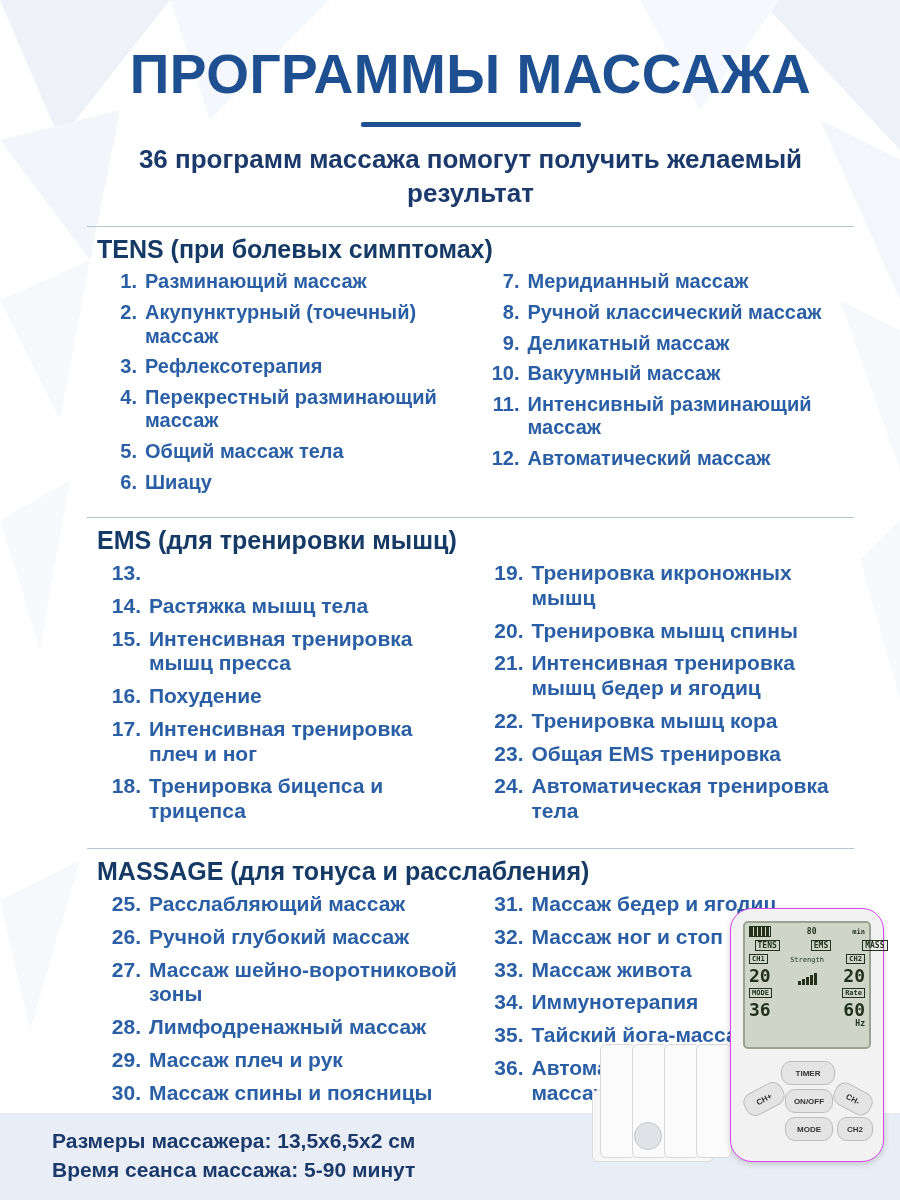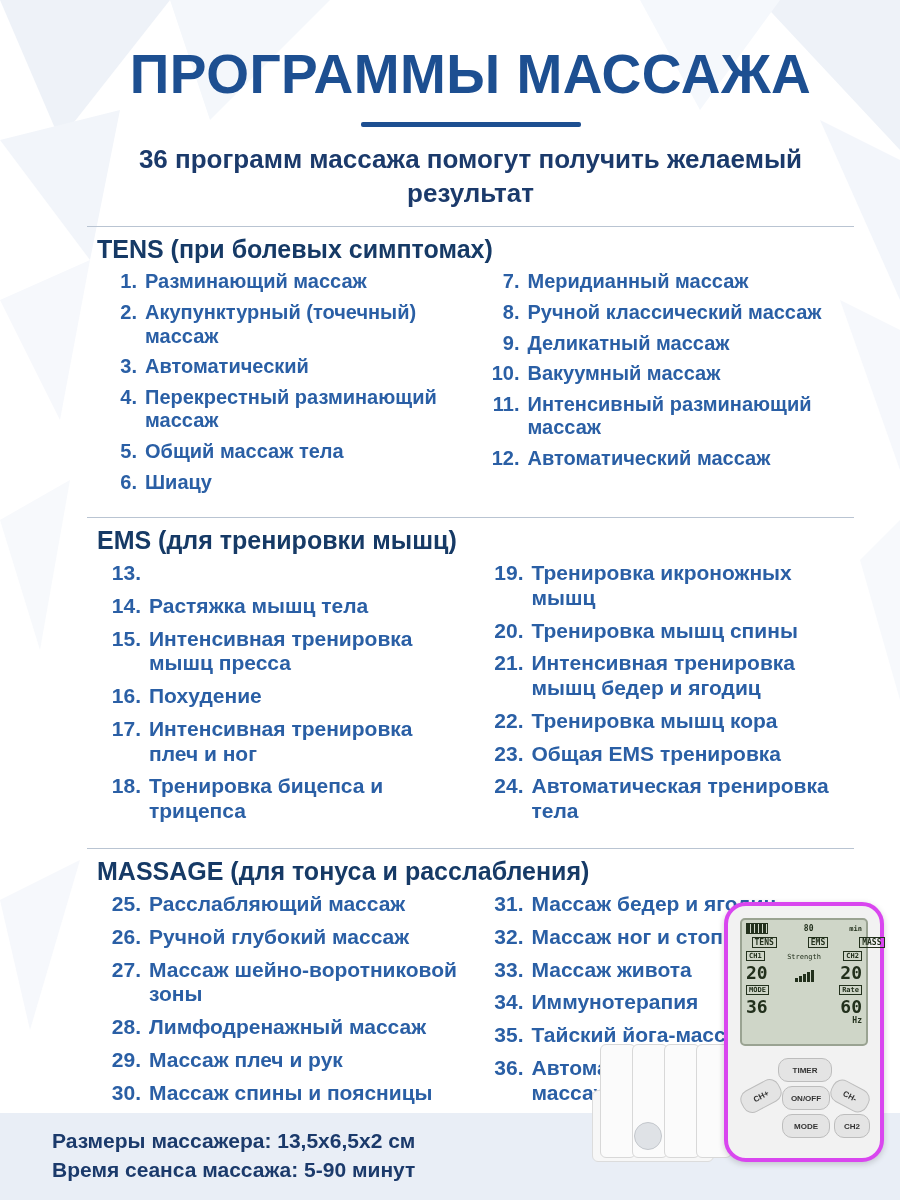--- a/index.html
+++ b/index.html
@@ -133,21 +133,21 @@
     height: 260px;
     z-index: 4;
   }
   .remote {
     position: absolute;
     right: 8px;
     bottom: 0;
     width: 152px;
     height: 252px;
     background: #f2f2f2;
-    border: 4px solid #d946ef;
+    border: 1px solid #d946ef;
     border-radius: 22px;
     box-shadow: 0 2px 6px rgba(0,0,0,0.18);
   }
   .screen {
     position: absolute;
     left: 12px;
     top: 12px;
     width: 128px;
     height: 128px;
     background: #cfd6c8;
@@ -309,21 +309,21 @@
           <div class="item">
               <span class="num">1.</span>
               <span class="txt">Разминающий массаж</span>
             </div>
           <div class="item">
               <span class="num">2.</span>
               <span class="txt">Акупунктурный (точечный) массаж</span>
             </div>
           <div class="item">
               <span class="num">3.</span>
-              <span class="txt">Автоматический</span>
+              <span class="txt">Рефлексотерапия</span>
             </div>
           <div class="item">
               <span class="num">4.</span>
               <span class="txt">Перекрестный разминающий массаж</span>
             </div>
           <div class="item">
               <span class="num">5.</span>
               <span class="txt">Общий массаж тела</span>
             </div>
           <div class="item">

